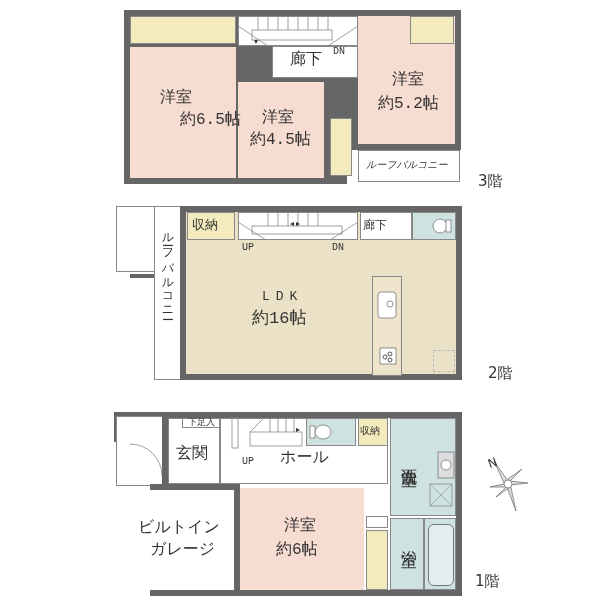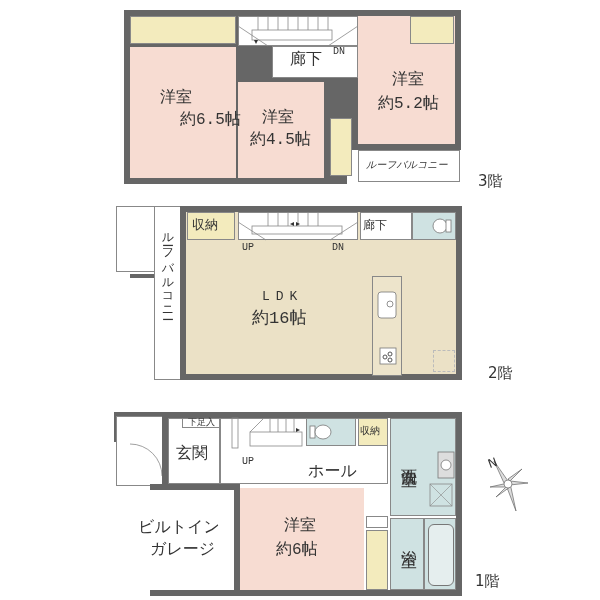--- a/index.html
+++ b/index.html
@@ -159,21 +159,21 @@
       <line x1="40" y1="0" x2="40" y2="14"></line>
         <line x1="48" y1="0" x2="48" y2="14"></line>
       <line x1="56" y1="0" x2="56" y2="14"></line>
         <line x1="64" y1="0" x2="64" y2="14"></line>
       <rect x="20" y="14" width="52" height="14"></rect>
       <line x1="20" y1="14" x2="34" y2="0"></line>
     </g>
     <polygon points="66,10 70,12 66,14" fill="#333"></polygon>
   </svg>
   <div class="label tiny" style="left:242px;top:456px;">UP</div>
-  <div class="label" style="left:280px;top:462px;margin-left:28px;">ホール</div>
+  <div class="label" style="left:280px;top:448px;">ホール</div>
 
   <div class="room blue thin" style="left:306px;top:418px;width:50px;height:28px;"></div>
   <svg style="left:310px;top:422px;" width="24" height="20">
     <rect x="0" y="4" width="5" height="12" fill="#fff" stroke="#777" stroke-width="0.8"></rect>
     <ellipse cx="13" cy="10" rx="8" ry="7" fill="#fff" stroke="#777" stroke-width="0.8"></ellipse>
   </svg>
   <div class="room yellow thin" style="left:358px;top:418px;width:30px;height:28px;"></div>
   <div class="label tiny" style="left:360px;top:426px;">収納</div>
 
   <div class="room pink" style="left:240px;top:488px;width:124px;height:102px;"></div>

